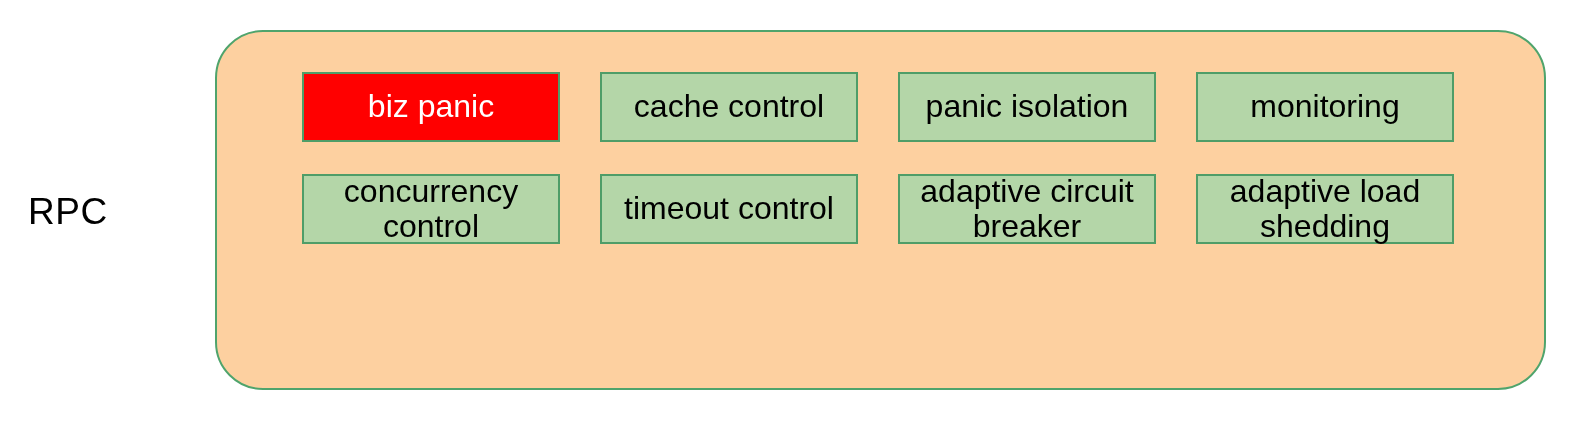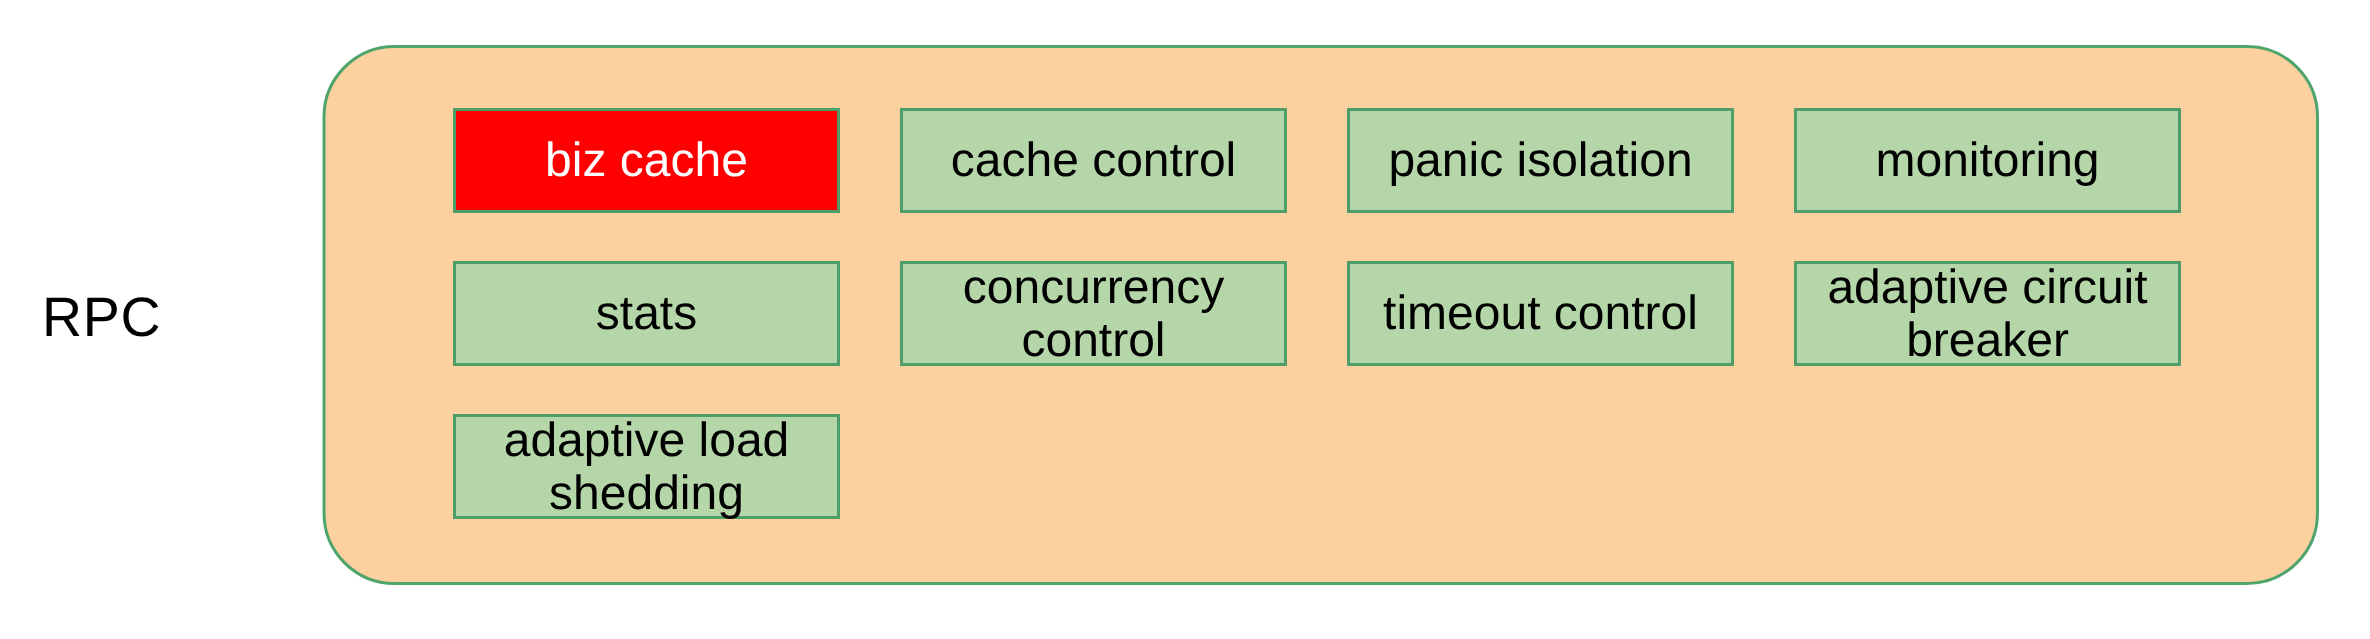--- a/index.html
+++ b/index.html
@@ -68,31 +68,30 @@
 </head>
 <body>
 
 <div class="canvas">
 
   <div class="rpc-label">RPC</div>
 
   <div class="rpc-panel">
     <div class="feature-grid">
 
-      <div class="feature-box feature-box--highlight">biz cache</div>
+      <div class="feature-box feature-box--highlight">biz panic</div>
 
 
       <div class="feature-box">cache control</div>
 
 
       <div class="feature-box">panic isolation</div>
 
       <div class="feature-box">monitoring</div>
 
-      <div class="feature-box">stats</div>
 
       <div class="feature-box">concurrency
 control</div>
 
 
       <div class="feature-box">timeout control</div>
 
       <div class="feature-box">adaptive circuit
 breaker</div>
 

